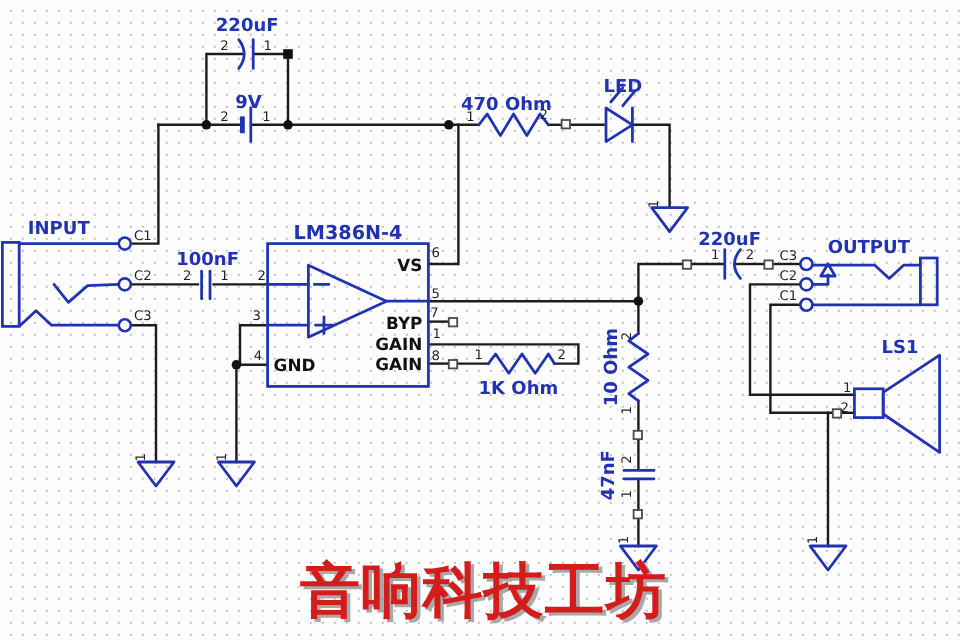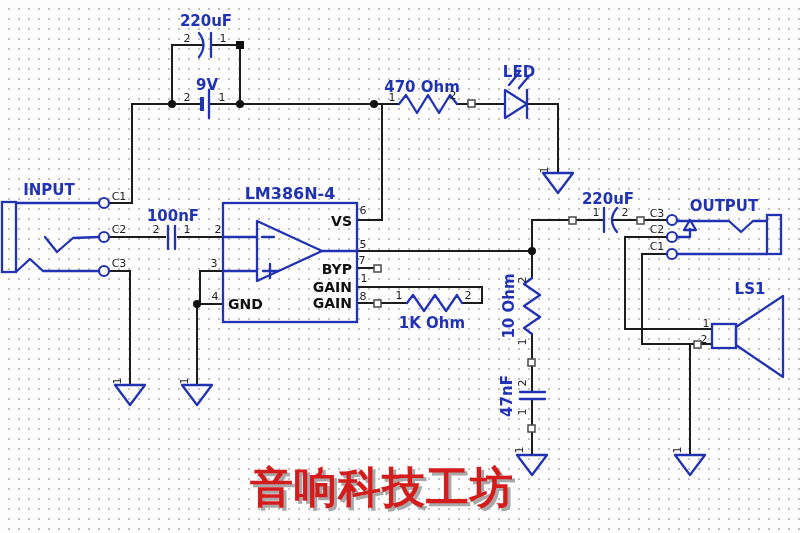--- a/index.html
+++ b/index.html
@@ -17,21 +17,21 @@
   .circ{stroke:#2133b2;stroke-width:2.2;fill:#fff;}
   .dot{fill:#111;stroke:none;}
   .pad{fill:#fff;stroke:#4a4a4a;stroke-width:1.5;}
   text{font-family:"DejaVu Sans", sans-serif;}
   .lbl{fill:#2133b2;font-size:15px;font-weight:700;text-anchor:middle;}
   .lblbig{fill:#2133b2;font-size:16px;font-weight:700;text-anchor:middle;}
   .pin{fill:#222;font-size:11px;font-weight:400;text-anchor:middle;}
   .icx{fill:#111;font-size:14px;font-weight:600;}
   .watermark{
     position:absolute;left:250px;top:462px;width:300px;
-    font-family:"DejaVu Serif", serif;font-weight:700;font-size:43px;line-height:1.2;
+    font-family:"DejaVu Serif", serif;font-weight:700;font-size:50px;line-height:1.2;
     color:#d41c1c;text-shadow:3px 3px 0 #a8a8a8;letter-spacing:1px;white-space:nowrap;
   }
 </style>
 </head>
 <body>
 
 <div id="stage">
 <svg width="800" height="533" viewBox="0 0 800 533">
 
   <g>

